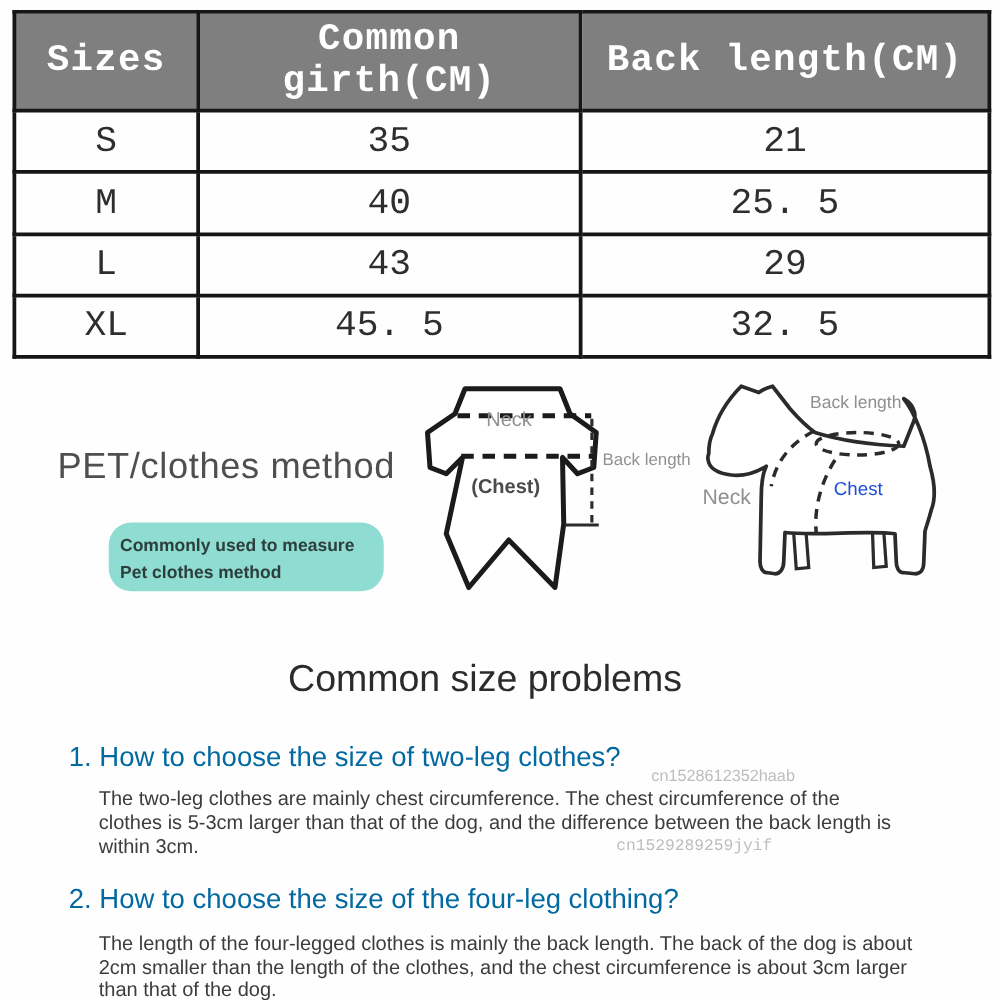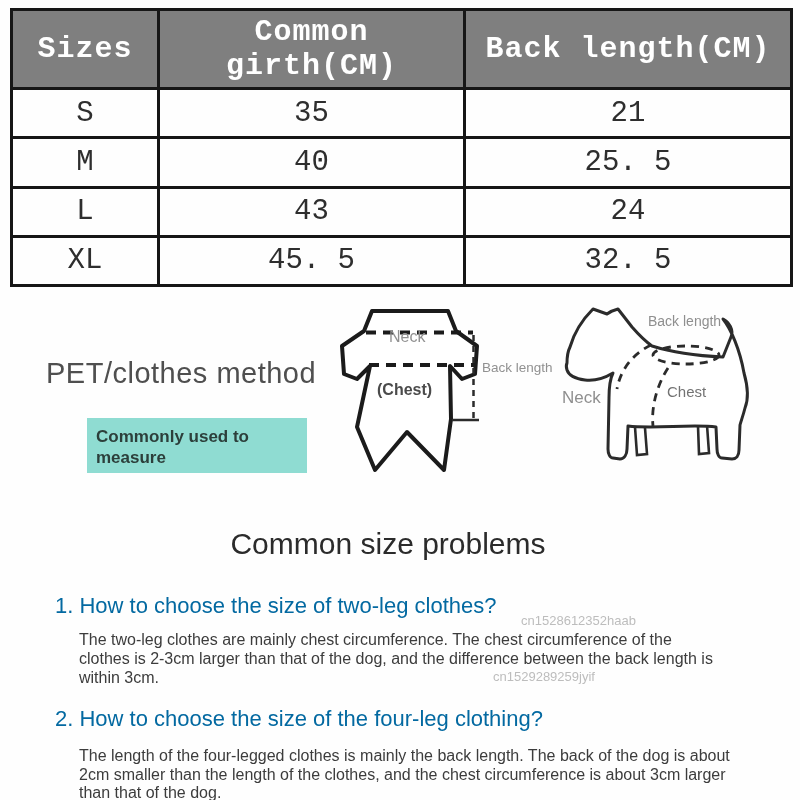--- a/index.html
+++ b/index.html
@@ -10,22 +10,22 @@
   
   table.size{border-collapse:collapse;table-layout:fixed;
              font-family:"Liberation Mono",monospace;}
   table.size td,table.size th{border:3px solid #161616;text-align:center;vertical-align:middle;
              padding:0;overflow:hidden;}
   table.size th{font-size:30px;font-weight:bold;letter-spacing:1px;}
   table.size td{font-size:29px;color:#2e2e2e;font-weight:500;}
 
   
   .pet-title{font-size:29px;color:#4f4f4f;letter-spacing:0.5px;}
-  .callout{background:#8fdcd2;color:#2c3f3b;font-weight:bold;font-size:17px;
-           line-height:21px;padding:8px 0 0 9px;}
+  .callout{background:#8fdcd2;color:#2c3f3b;font-weight:bold;font-size:14px;
+           line-height:21px;padding:8px 0 0 9px;border-radius:18px;}
   .diagram-label{color:#919191;white-space:nowrap;}
   .chest-label{color:#4b4b4b;font-weight:bold;white-space:nowrap;}
 
   
   .faq-title{width:776px;text-align:center;font-size:30px;color:#2b2b2b;}
   .faq-q{font-size:22px;font-weight:normal;color:#0369a1;white-space:nowrap;}
   .faq-line{font-size:16px;color:#3c3c3c;white-space:nowrap;}
   .wm{font-size:13px;color:#bdbdbd;white-space:nowrap;}
 </style>
 </head>
@@ -51,34 +51,35 @@
       <td>21</td>
     </tr>
     <tr style="height:44px;">
       <td>M</td>
       <td>40</td>
       <td>25. 5</td>
     </tr>
     <tr style="height:44px;">
       <td>L</td>
       <td>43</td>
-      <td>24</td>
+      <td>29</td>
     </tr>
     <tr style="height:44px;">
       <td>XL</td>
       <td>45. 5</td>
       <td>32. 5</td>
     </tr>
   </tbody>
     </table>
 
   <div class="abs pet-title" style="left:46px;top:357px;">PET/clothes method</div>
 
   <div class="abs callout" style="left:87px;top:418px;width:211px;height:47px;">
     <div>Commonly used to measure</div>
+    <div>Pet clothes method</div>
   </div>
 
   <svg class="abs" style="left:330px;top:295px;" width="150" height="190" viewBox="0 0 150 190">
     <path d="M42,16 L118,16 L126,36 L147,51 L145,79 L132,84 L120,71 L121,124 L114,175 L77,137 L45,175 L27,132 L40,71 L27,84 L14,79 L12,51 L34,36 Z" fill="#ffffff" stroke="#1b1b1b" stroke-width="4" stroke-linejoin="round"></path>
     <path d="M36,37.5 L143,37.5" stroke="#1b1b1b" stroke-width="4" stroke-dasharray="10,7" fill="none"></path>
     <path d="M39,70 L146,70" stroke="#1b1b1b" stroke-width="4" stroke-dasharray="10,7" fill="none"></path>
     <path d="M143.5,40 L143.5,124" stroke="#2b2b2b" stroke-width="2.5" stroke-dasharray="6,5" fill="none"></path>
     <path d="M122,125 L149,125" stroke="#2b2b2b" stroke-width="2.5" fill="none"></path>
   </svg>
 
@@ -90,35 +91,35 @@
     <path d="M12,68 C12,62 13,56 15,52 C19,38 28,24 38,14 L52,19 C56,16 59,15 63,14 L77,32 C84,40 90,46 97,51 C119,58 146,61 168,62 L176,42 C179,35 174,27 168,24 C176,34 185,55 189,78 C193,92 194,103 190,113 C188,121 186,126 185,130 L184,155 C184,161 181,164 177,164 L167,163 C164,163 162,159 162,154 L161,132 C138,129 98,134 73,131 L72,154 C72,160 69,164 65,164 L58,163 C55,163 53,159 53,154 L54,103 C54,93 55,84 58,78 C48,84 38,86 30,85 C22,84 14,81 12,75 C11,72 11,70 12,68 Z" fill="#ffffff" stroke="#2b2b2b" stroke-width="3" stroke-linejoin="round"></path>
     <path d="M80,132 L82,160 L92,159 L90,133" fill="none" stroke="#2b2b2b" stroke-width="2.6"></path>
     <path d="M143,131 L144,159 L154,158 L152,130" fill="none" stroke="#2b2b2b" stroke-width="2.6"></path>
     <path d="M96,50 C80,58 66,72 62,94" fill="none" stroke="#2b2b2b" stroke-width="2.8" stroke-dasharray="8,6"></path>
     <ellipse cx="131" cy="60" rx="33" ry="9" fill="none" stroke="#2b2b2b" stroke-width="2.8" stroke-dasharray="8,6"></ellipse>
     <path d="M113,73 C102,90 96,112 98,131" fill="none" stroke="#2b2b2b" stroke-width="2.8" stroke-dasharray="8,6"></path>
   </svg>
 
   <div class="abs diagram-label" style="left:648px;top:313px;font-size:14px;color:#8f8f8f;">Back length</div>
   <div class="abs diagram-label" style="left:562px;top:388px;font-size:17px;color:#8f8f8f;">Neck</div>
-  <div class="abs diagram-label" style="left:667px;top:383px;font-size:15px;color:#737373;">Chest</div>
+  <div class="abs diagram-label" style="left:667px;top:383px;font-size:15px;color:#1d4ed8;">Chest</div>
 
   <div class="abs faq-title" style="left:0;top:527px;">Common size problems</div>
 
   <div class="abs faq-q" style="left:55px;top:593px;">1. How to choose the size of two-leg clothes?</div>
 
   <div class="abs wm" style="left:521px;top:613px;">cn1528612352haab</div>
 
   <div class="abs" style="left:79px;top:630px;line-height:19px;">
     <div class="faq-line">The two-leg clothes are mainly chest circumference. The chest circumference of the</div>
-    <div class="faq-line">clothes is 2-3cm larger than that of the dog, and the difference between the back length is</div>
+    <div class="faq-line">clothes is 5-3cm larger than that of the dog, and the difference between the back length is</div>
     <div class="faq-line">within 3cm.</div>
   </div>
 
-  <div class="abs wm" style="left:493px;top:669px;">cn1529289259jyif</div>
+  <div class="abs wm" style="left:493px;top:669px;font-family:Liberation Mono, monospace;">cn1529289259jyif</div>
 
   <div class="abs faq-q" style="left:55px;top:706px;">2. How to choose the size of the four-leg clothing?</div>
 
   <div class="abs" style="left:79px;top:747px;line-height:18.5px;">
     <div class="faq-line">The length of the four-legged clothes is mainly the back length. The back of the dog is about</div>
     <div class="faq-line">2cm smaller than the length of the clothes, and the chest circumference is about 3cm larger</div>
     <div class="faq-line">than that of the dog.</div>
   </div>
 
 </div>

